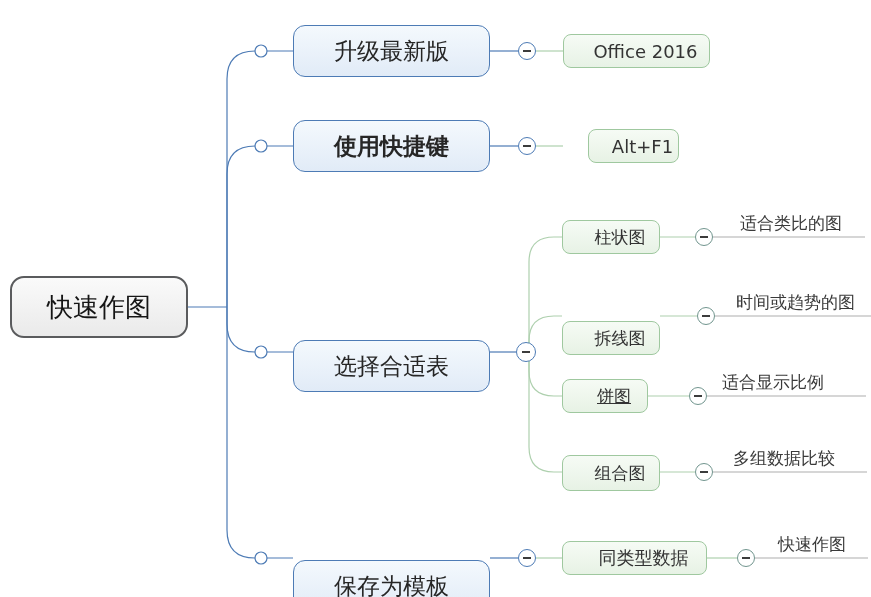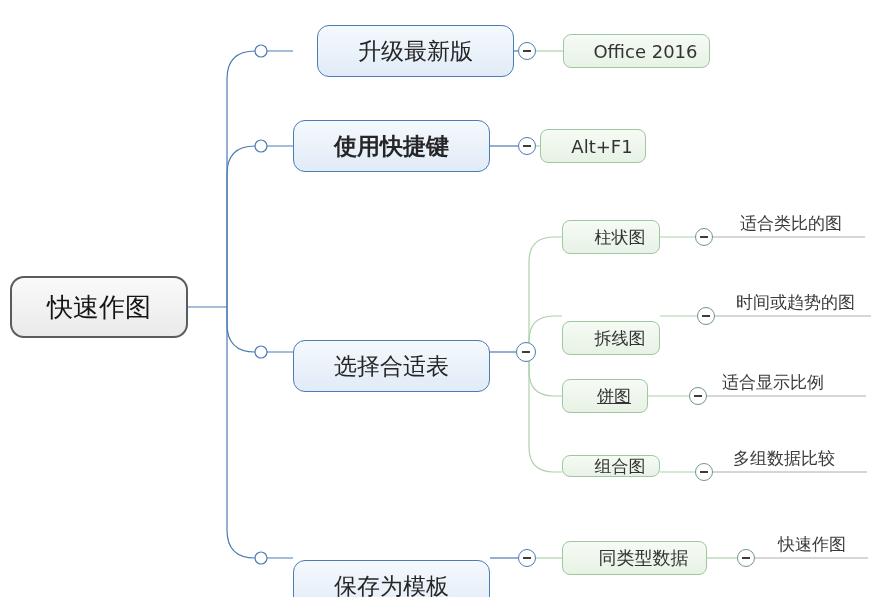--- a/index.html
+++ b/index.html
@@ -91,31 +91,31 @@
     <g fill="#ffffff" stroke="#4d7bb5" stroke-width="1.2">
       <circle cx="261" cy="51" r="6"></circle>
       <circle cx="261" cy="146" r="6"></circle>
       <circle cx="261" cy="352" r="6"></circle>
       <circle cx="261" cy="558" r="6"></circle>
     </g>
   </svg>
 
   <div class="topic root" style="left:10px; top:276px; width:178px; height:62px;">快速作图</div>
 
-  <div class="topic blue" style="left:293px; top:25px;  width:197px; height:52px;margin-left:24px;">升级最新版</div>
+  <div class="topic blue" style="left:293px; top:25px;  width:197px; height:52px;">升级最新版</div>
   <div class="topic blue" style="left:293px; top:120px; width:197px; height:52px;font-weight:bold;">使用快捷键</div>
   <div class="topic blue" style="left:293px; top:326px; width:197px; height:52px;margin-top:14px;">选择合适表</div>
   <div class="topic blue" style="left:293px; top:532px; width:197px; height:52px;margin-top:28px;">保存为模板</div>
 
   <div class="topic green" style="left:563px; top:34px;  width:147px; height:34px;">Office 2016</div>
-  <div class="topic green" style="left:540px; top:129px; width:106px; height:34px;">Alt+F1</div>
+  <div class="topic green" style="left:588px; top:129px; width:91px; height:34px;">Alt+F1</div>
   <div class="topic green small" style="left:562px; top:220px; width:98px; height:34px;">柱状图</div>
   <div class="topic green small" style="left:562px; top:299px; width:98px; height:34px;margin-top:22px;">拆线图</div>
   <div class="topic green small" style="left:562px; top:379px; width:86px; height:34px;text-decoration:underline;">饼图</div>
-  <div class="topic green small" style="left:562px; top:455px; width:98px; height:22px;">组合图</div>
+  <div class="topic green small" style="left:562px; top:455px; width:98px; height:36px;">组合图</div>
   <div class="topic green" style="left:562px; top:541px; width:145px; height:34px;">同类型数据</div>
 
   <div class="leaf" style="left:740px; top:211px;">适合类比的图</div>
   <div class="leaf" style="left:736px; top:290px;">时间或趋势的图</div>
   <div class="leaf" style="left:722px; top:370px;">适合显示比例</div>
   <div class="leaf" style="left:733px; top:446px;">多组数据比较</div>
   <div class="leaf" style="left:778px; top:532px;">快速作图</div>
 
   <div class="handle blue" style="left:518px; top:42px;">
       <span class="minus"></span>

